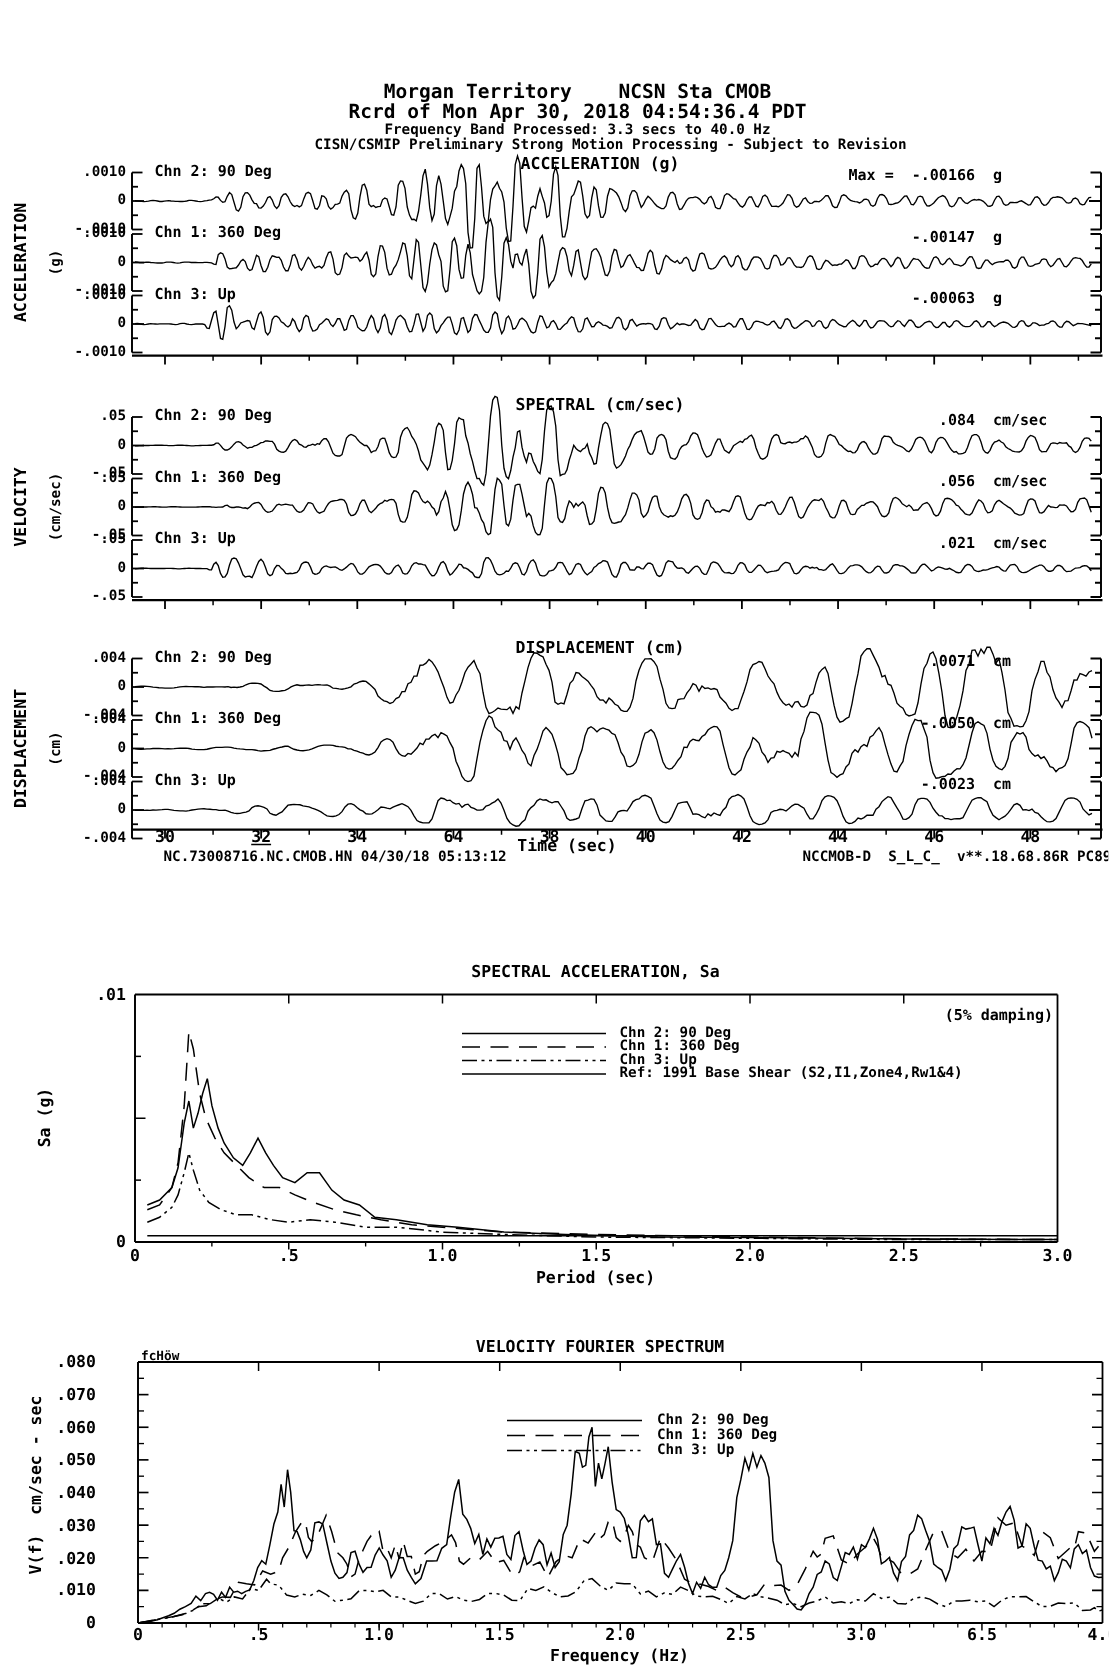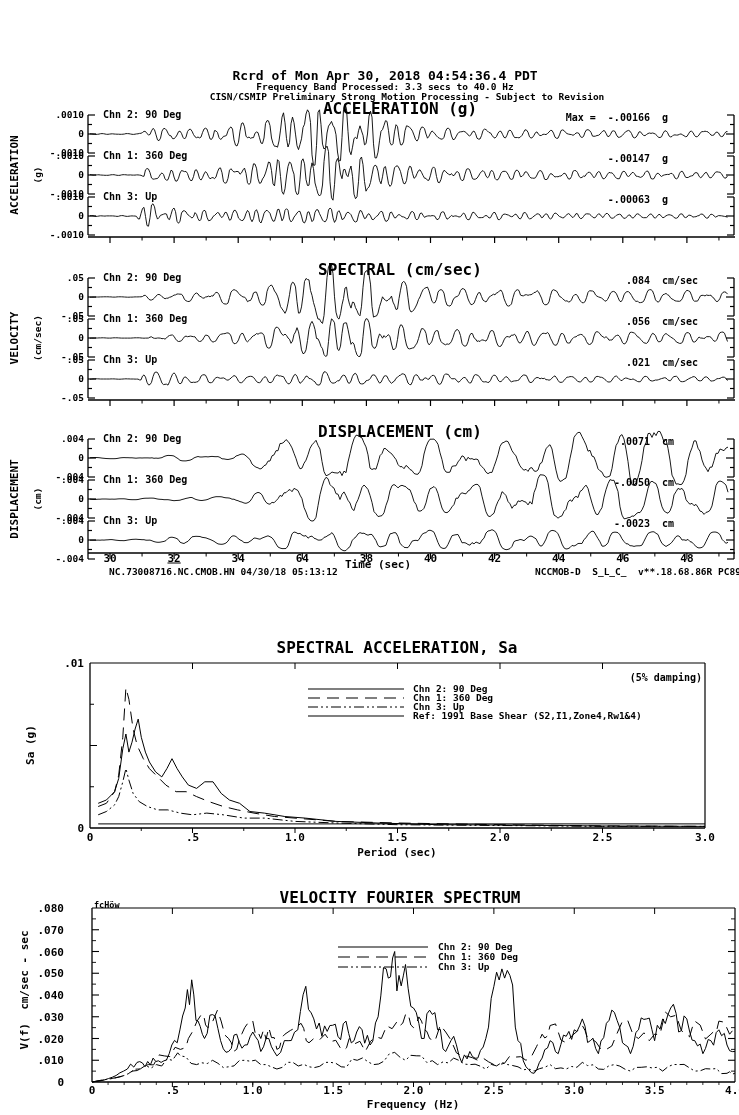--- a/index.html
+++ b/index.html
@@ -6,21 +6,21 @@
   #page{position:relative;width:739px;height:1115px;background:#fff;overflow:hidden;
         font-family:"DejaVu Sans Mono",monospace;color:#000;}
   #plot-svg{position:absolute;left:0;top:0;}
   .lbl{position:absolute;font-family:"DejaVu Sans Mono",monospace;font-weight:bold;
        color:#000;line-height:1;white-space:pre;}
   .ac{transform:translate(-50%,-50%);}
   .ar{transform:translate(-100%,-50%);}
   .al{transform:translate(0,-50%);}
   .rot{transform:translate(-50%,-50%) rotate(-90deg);}
   .f8{font-size:8.5px;} .f9{font-size:9.5px;} .f10{font-size:10px;}
-  .f11{font-size:11px;} .f12{font-size:16px;} .f13{font-size:13px;}
+  .f11{font-size:11px;} .f12{font-size:11px;} .f13{font-size:13px;}
 </style>
 </head>
 <body>
 
 <div id="page">
   <svg id="plot-svg" width="739" height="1115">
       <line x1="88" y1="237" x2="735" y2="237" stroke="#000" stroke-width="1.5"></line>
       <line x1="110" y1="237" x2="110" y2="243" stroke="#000" stroke-width="1.2"></line>
       <line x1="174.1" y1="237" x2="174.1" y2="243" stroke="#000" stroke-width="1.2"></line>
       <line x1="238.2" y1="237" x2="238.2" y2="243" stroke="#000" stroke-width="1.2"></line>
@@ -313,20 +313,21 @@
       <line x1="92" y1="918.875" x2="96" y2="918.875" stroke="#000" stroke-width="0.9"></line>
       <line x1="735" y1="918.875" x2="731" y2="918.875" stroke="#000" stroke-width="0.9"></line>
       <polyline points="92.0,1082.0 96.3,1081.3 100.6,1080.8 104.9,1079.8 108.6,1078.5 112.4,1077.2 116.1,1075.5 119.9,1072.8 123.6,1071.1 127.4,1069.0 130.6,1064.1 133.8,1067.1 137.0,1062.4 139.7,1061.6 142.4,1062.9 145.0,1066.8 147.7,1061.5 150.4,1064.9 153.1,1058.1 155.8,1061.5 158.4,1060.8 161.1,1062.4 163.8,1060.9 166.5,1059.9 169.2,1053.7 171.8,1045.0 174.5,1040.4 177.2,1042.8 179.9,1029.9 182.6,1016.0 185.2,1008.0 187.4,989.6 189.5,1004.7 191.7,979.8 193.8,994.9 196.0,1020.5 198.1,1021.1 200.2,1026.4 202.4,1034.3 204.5,1038.5 207.2,1033.3 209.9,1015.2 212.6,1014.6 215.2,1016.1 217.9,1028.5 220.6,1040.7 223.3,1048.8 226.0,1052.3 228.6,1051.5 231.3,1048.4 234.0,1035.1 236.7,1034.2 239.4,1042.8 242.0,1048.2 244.7,1045.0 247.4,1044.8 250.1,1036.7 252.8,1032.0 255.4,1036.7 258.1,1040.5 260.8,1051.5 263.5,1046.8 266.1,1038.3 268.8,1038.5 271.5,1046.8 274.2,1051.6 276.9,1055.9 280.6,1052.4 284.4,1040.6 288.1,1040.7 291.3,1040.5 294.5,1032.2 297.8,1029.8 300.4,1011.5 303.1,994.8 305.8,986.3 308.5,1009.4 311.2,1012.9 313.8,1018.9 316.5,1029.0 319.2,1023.0 321.9,1036.3 324.6,1025.9 327.2,1031.4 329.9,1025.5 332.6,1025.3 335.3,1024.2 337.9,1036.3 340.6,1039.7 343.3,1023.7 346.0,1021.1 348.7,1033.5 351.3,1042.9 354.0,1040.7 356.7,1032.0 359.4,1026.6 362.1,1029.8 364.7,1043.2 367.4,1035.3 370.1,1045.0 372.8,1041.1 375.5,1022.9 378.1,1016.8 380.8,995.9 383.5,967.6 386.2,968.9 388.3,978.1 390.5,976.9 392.6,958.0 394.7,951.5 396.9,990.9 399.0,975.4 401.2,985.9 403.3,975.9 405.5,964.5 408.1,988.2 410.8,1006.4 413.5,1008.0 416.2,1012.3 418.9,1023.5 421.5,1038.5 424.2,1038.4 426.9,1013.8 429.6,1010.2 432.3,1014.4 434.9,1012.6 437.6,1029.8 440.3,1029.3 443.0,1048.9 445.7,1051.5 448.3,1046.1 451.0,1040.5 453.7,1036.3 456.4,1044.8 459.0,1055.6 461.7,1062.4 464.4,1054.9 467.1,1058.9 469.8,1051.5 472.4,1056.5 475.1,1058.2 477.8,1058.1 480.5,1050.4 483.2,1047.0 485.8,1038.5 488.5,1027.1 491.2,998.4 493.9,986.3 496.6,972.2 499.2,980.0 501.9,968.9 504.6,978.1 507.3,970.4 509.9,975.4 512.6,985.0 515.3,1027.1 518.0,1040.7 520.7,1043.4 523.3,1060.9 526.0,1066.8 528.7,1069.6 531.4,1072.7 534.1,1073.3 536.7,1069.7 539.4,1062.4 542.1,1058.1 544.8,1049.6 547.5,1048.0 550.1,1040.7 552.8,1042.6 555.5,1051.7 558.2,1053.7 560.9,1044.4 563.5,1035.1 566.2,1036.3 568.9,1031.4 571.6,1039.4 574.3,1029.8 576.9,1031.6 579.6,1025.9 582.3,1018.9 585.0,1026.2 587.6,1042.5 590.3,1040.7 593.0,1038.2 595.7,1048.6 598.4,1053.7 601.0,1041.0 603.7,1037.6 606.4,1023.3 609.1,1020.3 611.8,1010.1 614.4,1012.4 617.1,1020.4 619.8,1027.7 622.5,1042.8 625.2,1045.0 627.8,1046.7 630.5,1053.7 633.2,1046.3 635.9,1032.4 638.5,1029.8 641.2,1017.9 643.9,1019.4 646.6,1018.9 649.3,1018.1 651.9,1029.5 654.6,1040.7 657.3,1025.3 660.0,1029.2 662.7,1018.9 665.3,1023.5 668.0,1014.4 670.7,1008.0 673.4,1004.3 676.1,1013.4 678.7,1032.0 681.4,1030.6 684.1,1015.9 686.8,1018.9 689.5,1031.0 692.1,1040.1 694.8,1040.7 697.5,1045.9 700.2,1044.1 702.9,1053.7 705.5,1048.4 708.2,1039.5 710.9,1040.7 713.6,1045.2 716.2,1032.6 718.9,1029.8 721.6,1035.7 724.3,1033.4 727.0,1045.0 729.6,1050.7 732.3,1051.6 735.0,1051.5" fill="none" stroke="#000" stroke-width="1"></polyline>
       <polyline points="92.0,1082.0 100.0,1080.7 108.1,1079.0 116.1,1077.7 121.5,1076.5 126.8,1074.6 132.2,1071.1 137.5,1070.5 142.9,1066.7 148.3,1064.6 153.6,1064.9 159.0,1054.9 164.3,1055.9 169.7,1056.6 175.1,1047.3 180.4,1049.4 183.1,1048.5 185.8,1047.4 188.4,1038.5 192.7,1031.3 197.0,1021.2 201.3,1014.6 203.5,1014.4 205.6,1024.9 207.7,1027.6 211.0,1025.3 214.2,1017.9 217.4,1010.2 221.1,1021.0 224.9,1035.1 228.6,1038.5 231.3,1042.8 234.0,1051.2 236.7,1049.4 239.4,1039.3 242.0,1033.5 244.7,1027.6 247.4,1023.8 250.1,1024.6 252.8,1021.1 255.4,1034.3 258.1,1032.2 260.8,1038.5 263.5,1029.9 266.1,1039.2 268.8,1027.6 271.5,1037.6 274.2,1037.6 276.9,1049.4 279.5,1047.8 282.2,1037.1 284.9,1034.2 290.3,1030.5 295.6,1027.7 301.0,1023.3 303.7,1028.4 306.3,1040.8 309.0,1042.8 314.4,1038.0 319.7,1039.7 325.1,1034.2 330.4,1041.7 335.8,1040.3 341.2,1049.4 343.8,1050.2 346.5,1047.8 349.2,1038.5 354.6,1043.8 359.9,1041.3 365.3,1051.5 370.6,1041.2 376.0,1036.8 381.4,1038.5 386.7,1025.8 392.1,1028.7 397.4,1021.1 400.1,1025.5 402.8,1023.1 405.5,1014.6 408.1,1013.5 410.8,1025.0 413.5,1027.6 416.2,1024.0 418.9,1016.9 421.5,1021.1 424.2,1029.7 426.9,1031.5 429.6,1038.5 434.9,1041.3 440.3,1025.1 445.7,1032.0 451.0,1040.1 456.4,1052.8 461.7,1055.9 467.1,1056.2 472.4,1057.7 477.8,1060.3 483.2,1058.2 488.5,1061.8 493.9,1064.6 499.2,1064.6 504.6,1063.2 509.9,1055.9 515.3,1057.1 520.7,1056.7 526.0,1060.3 531.4,1056.6 536.7,1046.3 542.1,1034.2 544.8,1038.0 547.5,1036.0 550.1,1025.5 555.5,1023.9 560.9,1040.0 566.2,1042.8 571.6,1036.0 576.9,1031.5 582.3,1025.5 585.0,1030.4 587.6,1038.2 590.3,1038.5 595.7,1041.6 601.0,1049.4 606.4,1049.4 611.8,1046.0 617.1,1033.3 622.5,1021.1 627.8,1020.6 633.2,1035.1 638.5,1038.5 643.9,1032.8 649.3,1040.7 654.6,1034.2 660.0,1034.6 665.3,1012.0 670.7,1016.8 676.1,1015.3 681.4,1030.7 686.8,1034.2 689.5,1036.9 692.1,1028.0 694.8,1021.1 700.2,1025.1 705.5,1039.0 710.9,1034.2 713.6,1031.7 716.2,1032.4 718.9,1021.1 724.3,1022.2 729.6,1034.2 735.0,1027.6" fill="none" stroke="#000" stroke-width="1" stroke-dasharray="12,7"></polyline>
       <polyline points="92.0,1082.0 102.7,1079.9 113.4,1078.4 124.2,1075.5 129.5,1073.2 134.9,1069.2 140.2,1069.0 145.6,1065.4 150.9,1068.2 156.3,1064.6 161.7,1066.0 167.0,1059.0 172.4,1060.3 175.1,1056.5 177.7,1052.8 180.4,1055.9 185.8,1056.8 191.1,1063.4 196.5,1064.6 201.8,1062.8 207.2,1063.6 212.6,1060.3 217.9,1063.3 223.3,1067.5 228.6,1066.8 234.0,1065.9 239.4,1060.5 244.7,1060.3 250.1,1061.2 255.4,1060.2 260.8,1064.6 266.1,1064.6 271.5,1066.9 276.9,1069.0 282.2,1067.4 287.6,1062.3 292.9,1062.4 298.3,1066.0 303.7,1064.3 309.0,1066.8 314.4,1067.6 319.7,1066.3 325.1,1062.4 330.4,1062.3 335.8,1063.3 341.2,1066.8 346.5,1067.2 351.9,1059.0 357.2,1060.3 362.6,1057.9 368.0,1061.8 373.3,1064.6 378.7,1064.0 384.0,1061.1 389.4,1053.7 394.7,1052.4 400.1,1057.3 405.5,1060.3 410.8,1055.3 416.2,1055.8 421.5,1055.9 426.9,1062.6 432.3,1060.7 437.6,1064.6 443.0,1061.9 448.3,1062.9 453.7,1058.1 459.0,1060.4 464.4,1064.1 469.8,1064.6 475.1,1064.2 480.5,1066.3 485.8,1069.0 491.2,1064.4 496.6,1065.9 501.9,1062.4 507.3,1064.5 512.6,1065.5 518.0,1066.8 523.3,1069.8 528.7,1069.0 534.1,1071.1 539.4,1068.7 544.8,1067.3 550.1,1064.6 555.5,1068.7 560.9,1067.9 566.2,1069.0 571.6,1066.5 576.9,1067.3 582.3,1062.4 587.6,1065.6 593.0,1064.8 598.4,1069.0 603.7,1069.4 609.1,1065.7 614.4,1064.6 619.8,1066.1 625.2,1069.3 630.5,1071.1 635.9,1067.4 641.2,1067.3 646.6,1066.8 651.9,1067.9 657.3,1067.3 662.7,1071.1 668.0,1066.7 673.4,1064.5 678.7,1064.6 684.1,1064.4 689.5,1067.9 694.8,1071.1 700.2,1070.8 705.5,1068.7 710.9,1069.0 716.2,1068.6 721.6,1073.6 727.0,1073.3 729.6,1071.8 732.3,1074.1 735.0,1073.3" fill="none" stroke="#000" stroke-width="1" stroke-dasharray="10,3,2,3,2,3"></polyline>
       <line x1="338" y1="947" x2="428" y2="947" stroke="#000" stroke-width="1.1"></line>
       <line x1="338" y1="957" x2="428" y2="957" stroke="#000" stroke-width="1.1" stroke-dasharray="12,7"></line>
       <line x1="338" y1="967" x2="428" y2="967" stroke="#000" stroke-width="1.1" stroke-dasharray="10,3,2,3,2,3"></line>
     </svg>
 
+  <div class="lbl f13 ac" style="left:385px;top:62px;">Morgan Territory    NCSN Sta CMOB</div>
   <div class="lbl f13 ac" style="left:385px;top:75px;">Rcrd of Mon Apr 30, 2018 04:54:36.4 PDT</div>
   <div class="lbl f9  ac" style="left:385px;top:87px;">Frequency Band Processed: 3.3 secs to 40.0 Hz</div>
   <div class="lbl f9  ac" style="left:385px;top:97px;padding-left:44px;">CISN/CSMIP Preliminary Strong Motion Processing - Subject to Revision</div>
 
   <div class="lbl f12 ac" style="left:400px;top:109px;">ACCELERATION (g)</div>
   <div class="lbl f12 ac" style="left:400px;top:270px;">SPECTRAL (cm/sec)</div>
   <div class="lbl f12 ac" style="left:400px;top:432px;">DISPLACEMENT (cm)</div>
 
   <div class="lbl f11 rot" style="left:14px;top:175px;">ACCELERATION</div>
   <div class="lbl f9  rot" style="left:38px;top:175px;">(g)</div>
@@ -436,19 +437,19 @@
       <div class="lbl ar f11" style="left: 64px; top: 1038.5px;">.020</div>
       <div class="lbl ar f11" style="left: 64px; top: 1060.25px;">.010</div>
       <div class="lbl ar f11" style="left: 64px; top: 1082px;">0</div>
       <div class="lbl ac f11" style="left: 92px; top: 1090px;">0</div>
       <div class="lbl ac f11" style="left: 172.375px; top: 1090px;">.5</div>
       <div class="lbl ac f11" style="left: 252.75px; top: 1090px;">1.0</div>
       <div class="lbl ac f11" style="left: 333.125px; top: 1090px;">1.5</div>
       <div class="lbl ac f11" style="left: 413.5px; top: 1090px;">2.0</div>
       <div class="lbl ac f11" style="left: 493.875px; top: 1090px;">2.5</div>
       <div class="lbl ac f11" style="left: 574.25px; top: 1090px;">3.0</div>
-      <div class="lbl ac f11" style="left: 654.625px; top: 1090px;">3.5</div>
+      <div class="lbl ac f11" style="left: 654.625px; top: 1090px;">6.5</div>
       <div class="lbl ac f11" style="left: 735px; top: 1090px;">4.0</div>
       <div class="lbl al f9" style="left: 438px; top: 947px;">Chn 2: 90 Deg</div>
       <div class="lbl al f9" style="left: 438px; top: 957px;">Chn 1: 360 Deg</div>
       <div class="lbl al f9" style="left: 438px; top: 967px;">Chn 3: Up</div>
     </div>
 </div>
 
 </body></html>

